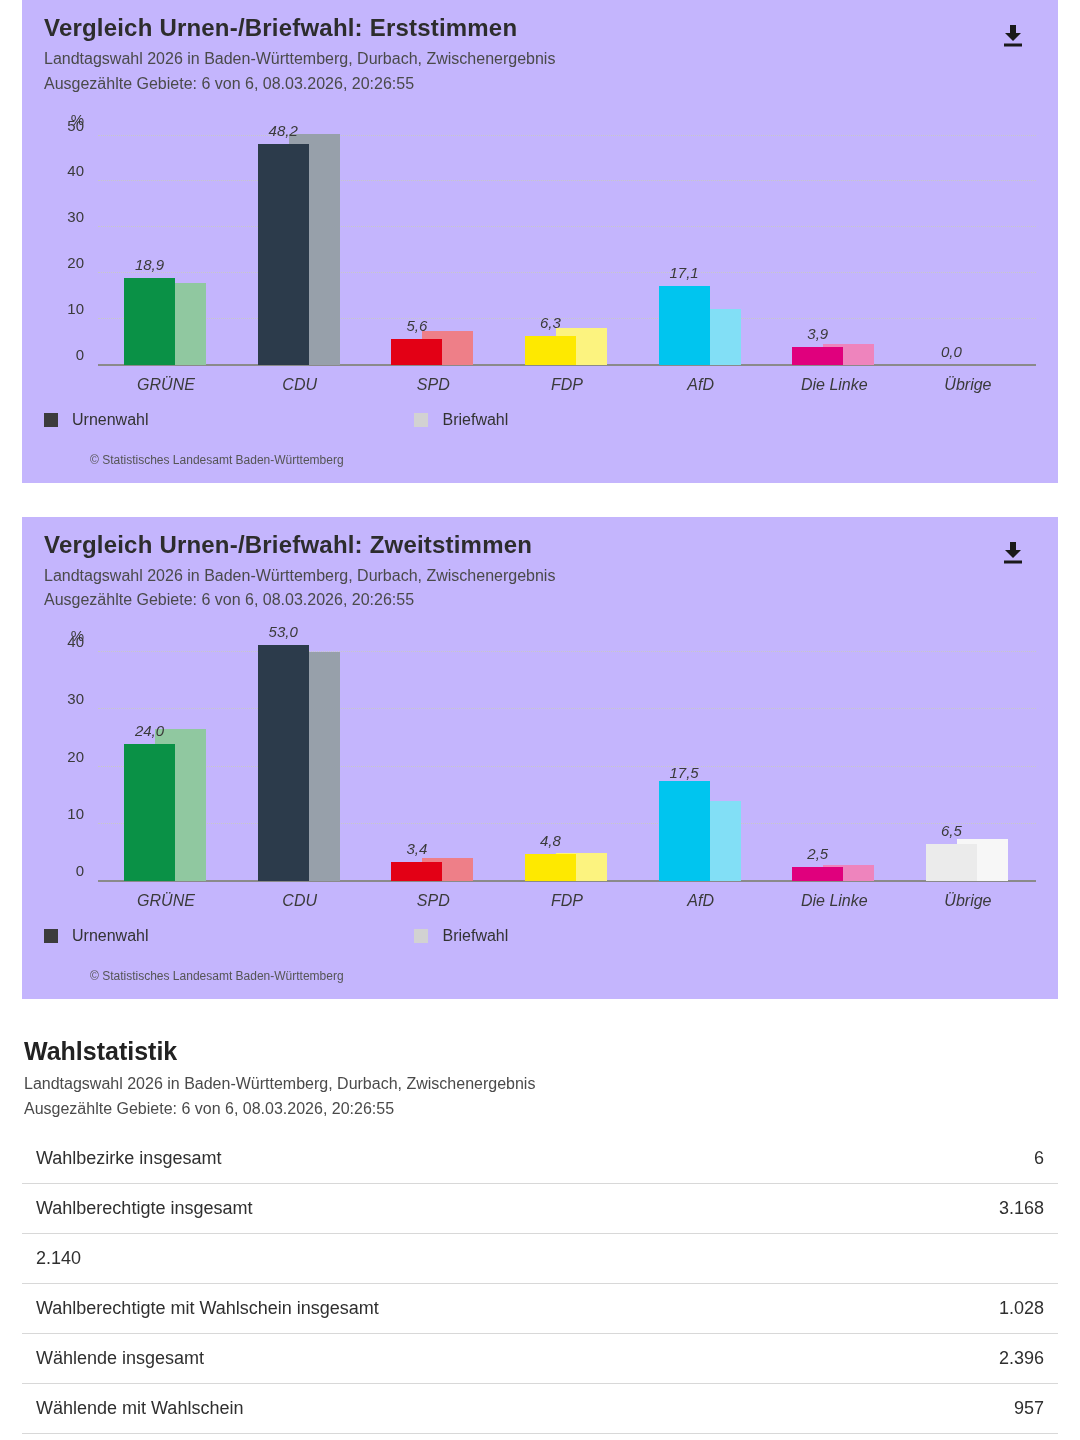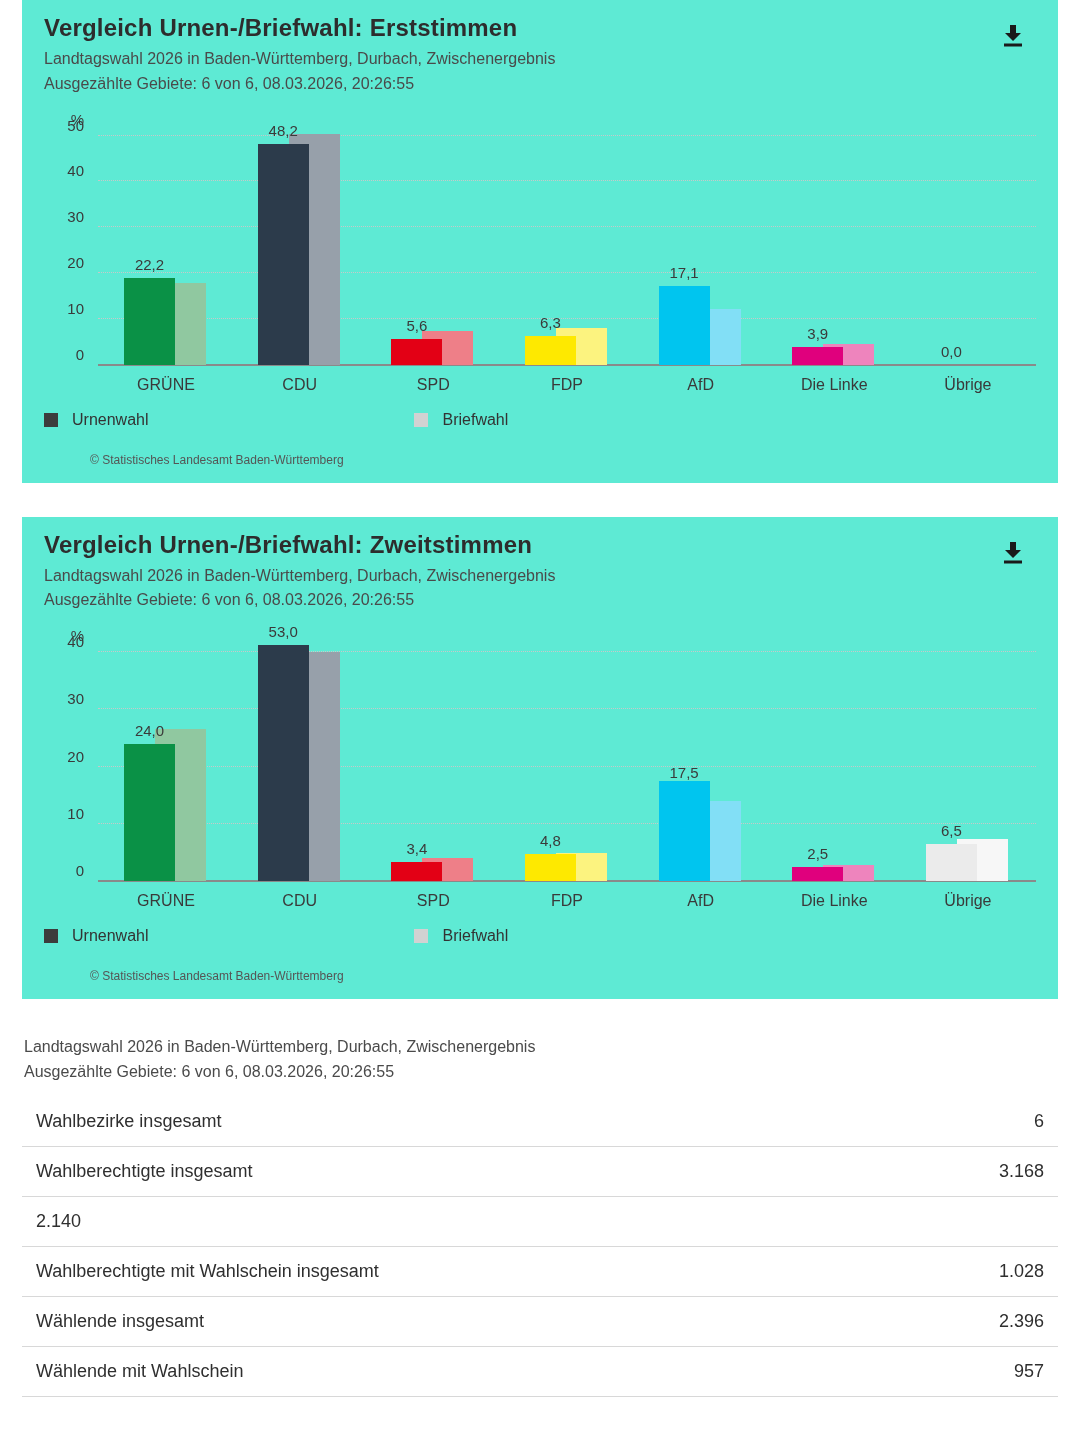--- a/index.html
+++ b/index.html
@@ -5,21 +5,21 @@
   * { box-sizing: border-box; }
   html, body {
     margin: 0; padding: 0;
     width: 1080px; height: 1440px;
     background: #ffffff;
     font-family: "Liberation Sans", sans-serif;
     color: #333;
     overflow: hidden;
   }
   .card {
-    background: #5eead4;
+    background: #c4b5fd;
     margin: 0 22px 34px 22px;
     padding: 14px 22px 16px 22px;
   }
   .card-head { display: flex; justify-content: space-between; align-items: flex-start; }
   .chart-title {
     margin: 0 0 7px 0;
     font-size: 24px; font-weight: 700; color: #2d2d2d;
     letter-spacing: 0.2px;
   }
   .sub { margin: 0 0 4px 0; font-size: 16px; color: #4a4a4a; line-height: 1.3; }
@@ -38,21 +38,21 @@
   }
   .baseline {
     position: absolute; left: 0; right: 0; bottom: -1px;
     border-top: 2px solid #8a8a8a;
   }
   .groups {
     position: absolute; left: 0; right: 0; top: 0; bottom: 0;
     display: flex; justify-content: space-between;
     padding: 0 26px;
   }
-  .group { position: relative; width: 84px; height: 100%; }
+  .group { position: relative; width: 84px; height: 100%; font-style: italic; }
   .bar { position: absolute; bottom: 0; width: 51px; }
   .bar.brief { left: 31px; z-index: 1; }
   .bar.urn { left: 0; z-index: 2; }
   .val-label {
     position: absolute; left: 0; width: 51px; z-index: 3;
     text-align: center; font-size: 15px; color: #3a3a3a; white-space: nowrap;
   }
   .x-label {
     position: absolute; left: 50%; transform: translateX(-50%);
     top: calc(100% + 11px);
@@ -106,21 +106,21 @@
         <div class="gridline" style="bottom: 45.8px;"></div>
         <div class="gridline" style="bottom: 91.6px;"></div>
         <div class="gridline" style="bottom: 137.4px;"></div>
         <div class="gridline" style="bottom: 183.2px;"></div>
         <div class="gridline" style="bottom: 229px;"></div>
         <div class="baseline"></div>
         <div class="groups">
           <div class="group">
             <div class="bar brief" style="height: 81.982px; background: rgb(144, 200, 160);"></div>
             <div class="bar urn" style="height: 86.562px; background: rgb(10, 145, 70);"></div>
-            <div class="val-label" style="bottom: 91.562px;">22,2</div>
+            <div class="val-label" style="bottom: 91.562px;">18,9</div>
             <div class="x-label">GRÜNE</div>
           </div>
           <div class="group">
             <div class="bar brief" style="height: 230.374px; background: rgb(151, 160, 170);"></div>
             <div class="bar urn" style="height: 220.756px; background: rgb(44, 59, 75);"></div>
             <div class="val-label" style="bottom: 225.756px;">48,2</div>
             <div class="x-label">CDU</div>
           </div>
           <div class="group">
             <div class="bar brief" style="height: 33.892px; background: rgb(238, 127, 136);"></div>
@@ -250,20 +250,21 @@
     </div>
     <div class="legend-item">
       <span class="legend-swatch" style="background:#d2d2d2"></span>
       <span>Briefwahl</span>
     </div>
   </div>
   <div class="source">© Statistisches Landesamt Baden-Württemberg</div>
 </section>
 
 <section class="stats">
+  <h2 class="stats-title">Wahlstatistik</h2>
   <p class="sub">Landtagswahl 2026 in Baden-Württemberg, Durbach, Zwischenergebnis</p>
   <p class="sub">Ausgezählte Gebiete: 6 von 6, 08.03.2026, 20:26:55</p>
   <div class="stats-table">
       <div class="stat-row">
         <span>Wahlbezirke insgesamt</span>
         <span>6</span>
       </div>
       <div class="stat-row">
         <span>Wahlberechtigte insgesamt</span>
         <span>3.168</span>

